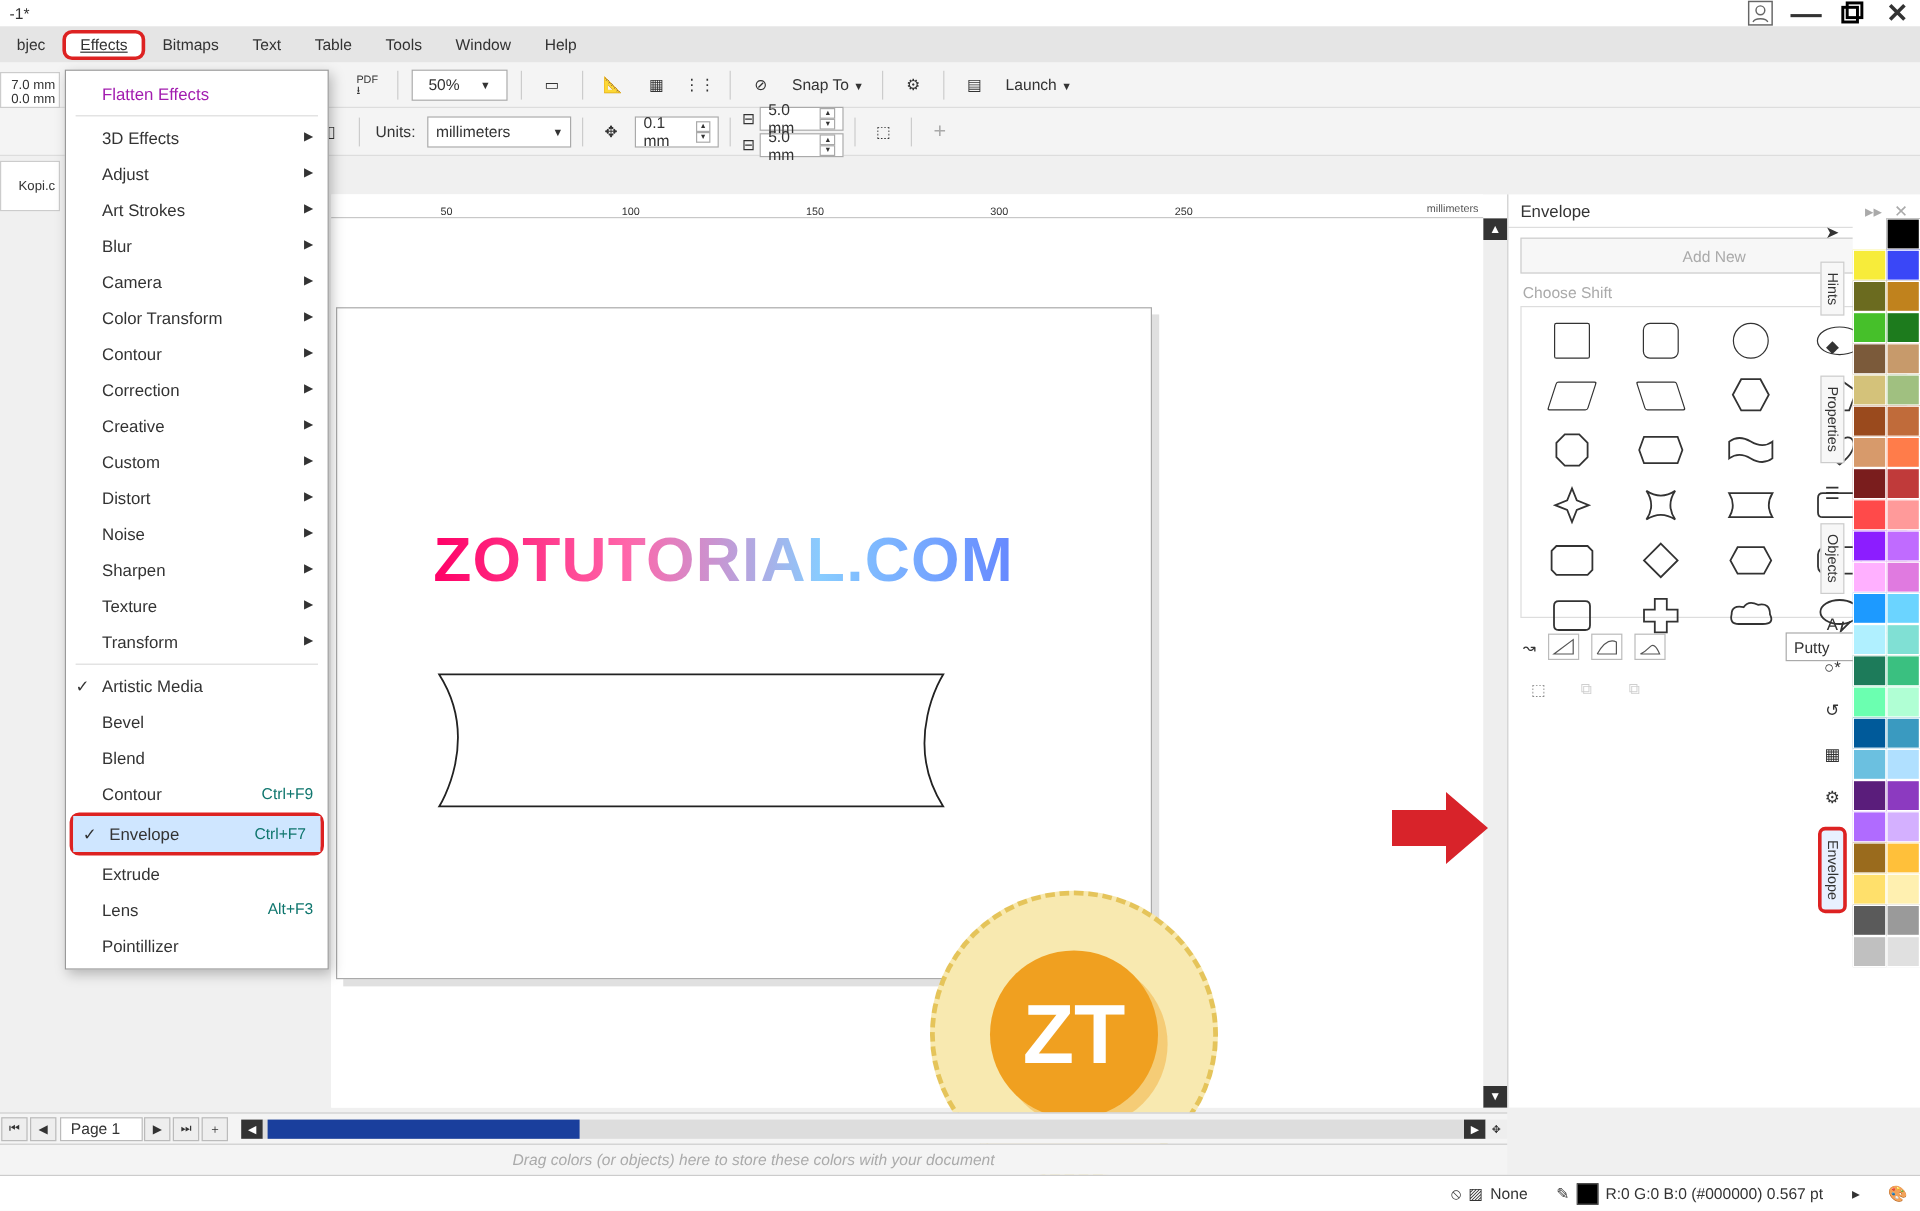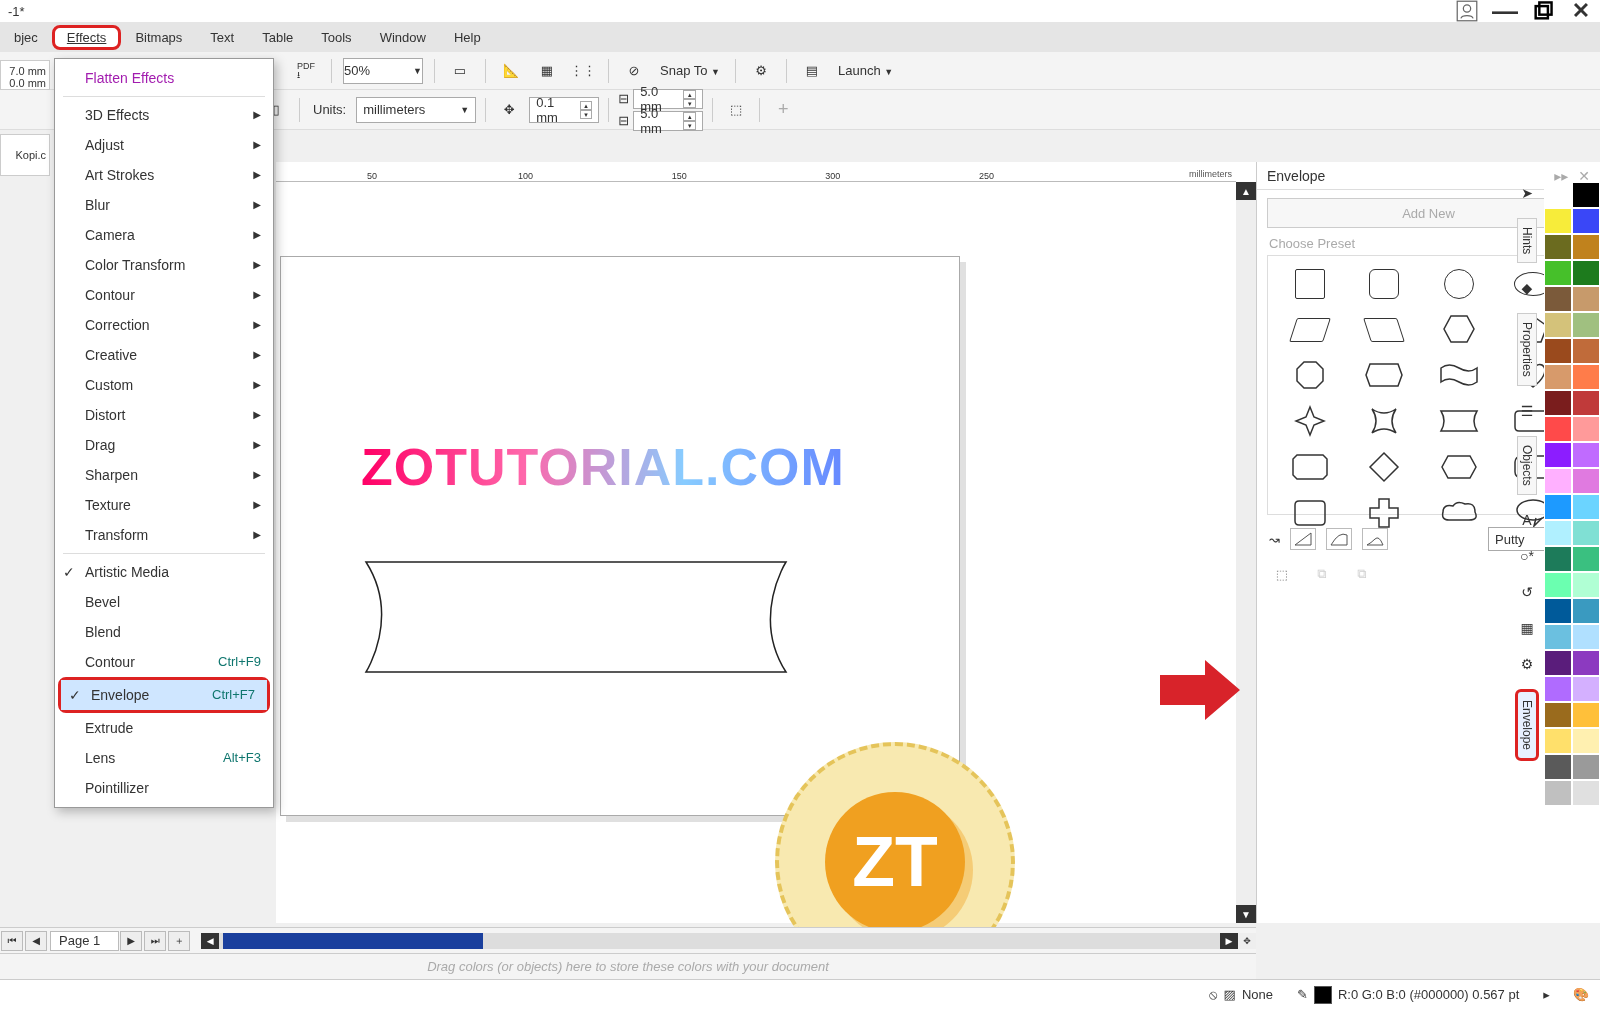--- a/index.html
+++ b/index.html
@@ -6,21 +6,21 @@
   body { font-family: "Segoe UI", Tahoma, sans-serif; font-size: 13px; background: #f0f0f0; width:1600px; height:1009px; overflow:hidden; color:#333; }
   .titlebar { height:22px; background:#fff; display:flex; align-items:center; justify-content:space-between; padding:0 8px; }
   .titlebar .right { display:flex; gap:16px; align-items:center;}
   .titlebar .right svg, .titlebar .right span.icn { width:22px; height:22px; display:inline-flex; align-items:center; justify-content:center;}
   .menubar { height:30px; background:#e5e5e5; display:flex; align-items:center; padding-left:0px;}
   .menubar .item { padding:5px 14px; cursor:pointer;}
   .menubar .effects-hl { border:3px solid #d22; border-radius:8px; padding:2px 12px; background:#fff;}
   .toolbar1 { height:38px; background:#f4f4f4; display:flex; align-items:center; gap:8px; padding: 4px 6px; border-bottom:1px solid #ddd;}
   .toolbar1 .btn, .toolbar2 .btn { width:28px; height:28px; border:1px solid transparent; display:flex; align-items:center; justify-content:center; background:#f4f4f4;}
   .toolbar1 .sep, .toolbar2 .sep { width:1px; height:24px; background:#ccc; margin:0 3px;}
-  .toolbar1 .zoom { width:80px; height:26px; border:1px solid #aaa; background:#fff; display:flex; align-items:center; padding:0 0;}
+  .toolbar1 .zoom { width:80px; height:26px; border:1px solid #aaa; background:#fff; display:flex; align-items:center; padding:0 13px;}
   .toolbar1 .zoom .dd { margin-left:auto; font-size:9px;}
   .toolbar2 { height:40px; background:#f4f4f4; display:flex; align-items:center; gap:6px; padding:4px 6px; border-bottom:1px solid #ddd;}
   .toolbar2 .lbl{ padding:0 4px;}
   .toolbar2 .field { height:26px; border:1px solid #aaa; background:#fff; display:flex; align-items:center; padding:0 6px;}
   .spin { width:14px; display:flex; flex-direction:column; margin-left:4px;}
   .spin div{ font-size:7px; line-height:7px; text-align:center; border:1px solid #aaa;}
   
   .leftstub1 { position:absolute; top:60px; left:0; width:50px; height:30px; background:#fff; border:1px solid #ccc; display:flex; align-items:flex-end; justify-content:flex-end; padding-right:3px; font-size:11px;}
   .leftstub2 { position:absolute; top:134px; left:0; width:50px; background:#fff; border:1px solid #ccc; padding:14px 3px; font-size:11px; text-align:right;}
   
@@ -253,21 +253,21 @@
     </div>
   <div class="ditem">
       <span>Custom</span>
       <span class="arrow">▶</span>
     </div>
   <div class="ditem">
       <span>Distort</span>
       <span class="arrow">▶</span>
     </div>
   <div class="ditem">
-      <span>Drag</span>
+      <span>Noise</span>
       <span class="arrow">▶</span>
     </div>
   <div class="ditem">
       <span>Sharpen</span>
       <span class="arrow">▶</span>
     </div>
   <div class="ditem">
       <span>Texture</span>
       <span class="arrow">▶</span>
     </div>
@@ -338,21 +338,21 @@
 
 <div class="docker">
   <div class="titlebar2">
     <span>Envelope</span>
     <div class="close">
       <span style="color:#aaa">▸▸</span>
       <span style="color:#aaa">✕</span>
     </div>
   </div>
   <div class="addnew">Add New</div>
-  <div class="choose">Choose Preset</div>
+  <div class="choose">Choose Shift</div>
   <div class="presets">
     <div class="grid">
 
       <div class="shape" style="width:30px;height:30px;margin:auto;"></div>
       <div class="shape" style="width:30px;height:30px;border-radius:6px;margin:auto;"></div>
       <div class="shape" style="width:30px;height:30px;border-radius:50%;margin:auto;"></div>
       <div class="shape" style="width:38px;height:24px;border-radius:50%;margin:auto;"></div>
 
       <div class="shape" style="width:34px;height:24px;transform:skewX(-18deg);margin:auto;"></div>
       <div class="shape" style="width:34px;height:24px;transform:skewX(18deg);margin:auto;"></div>

